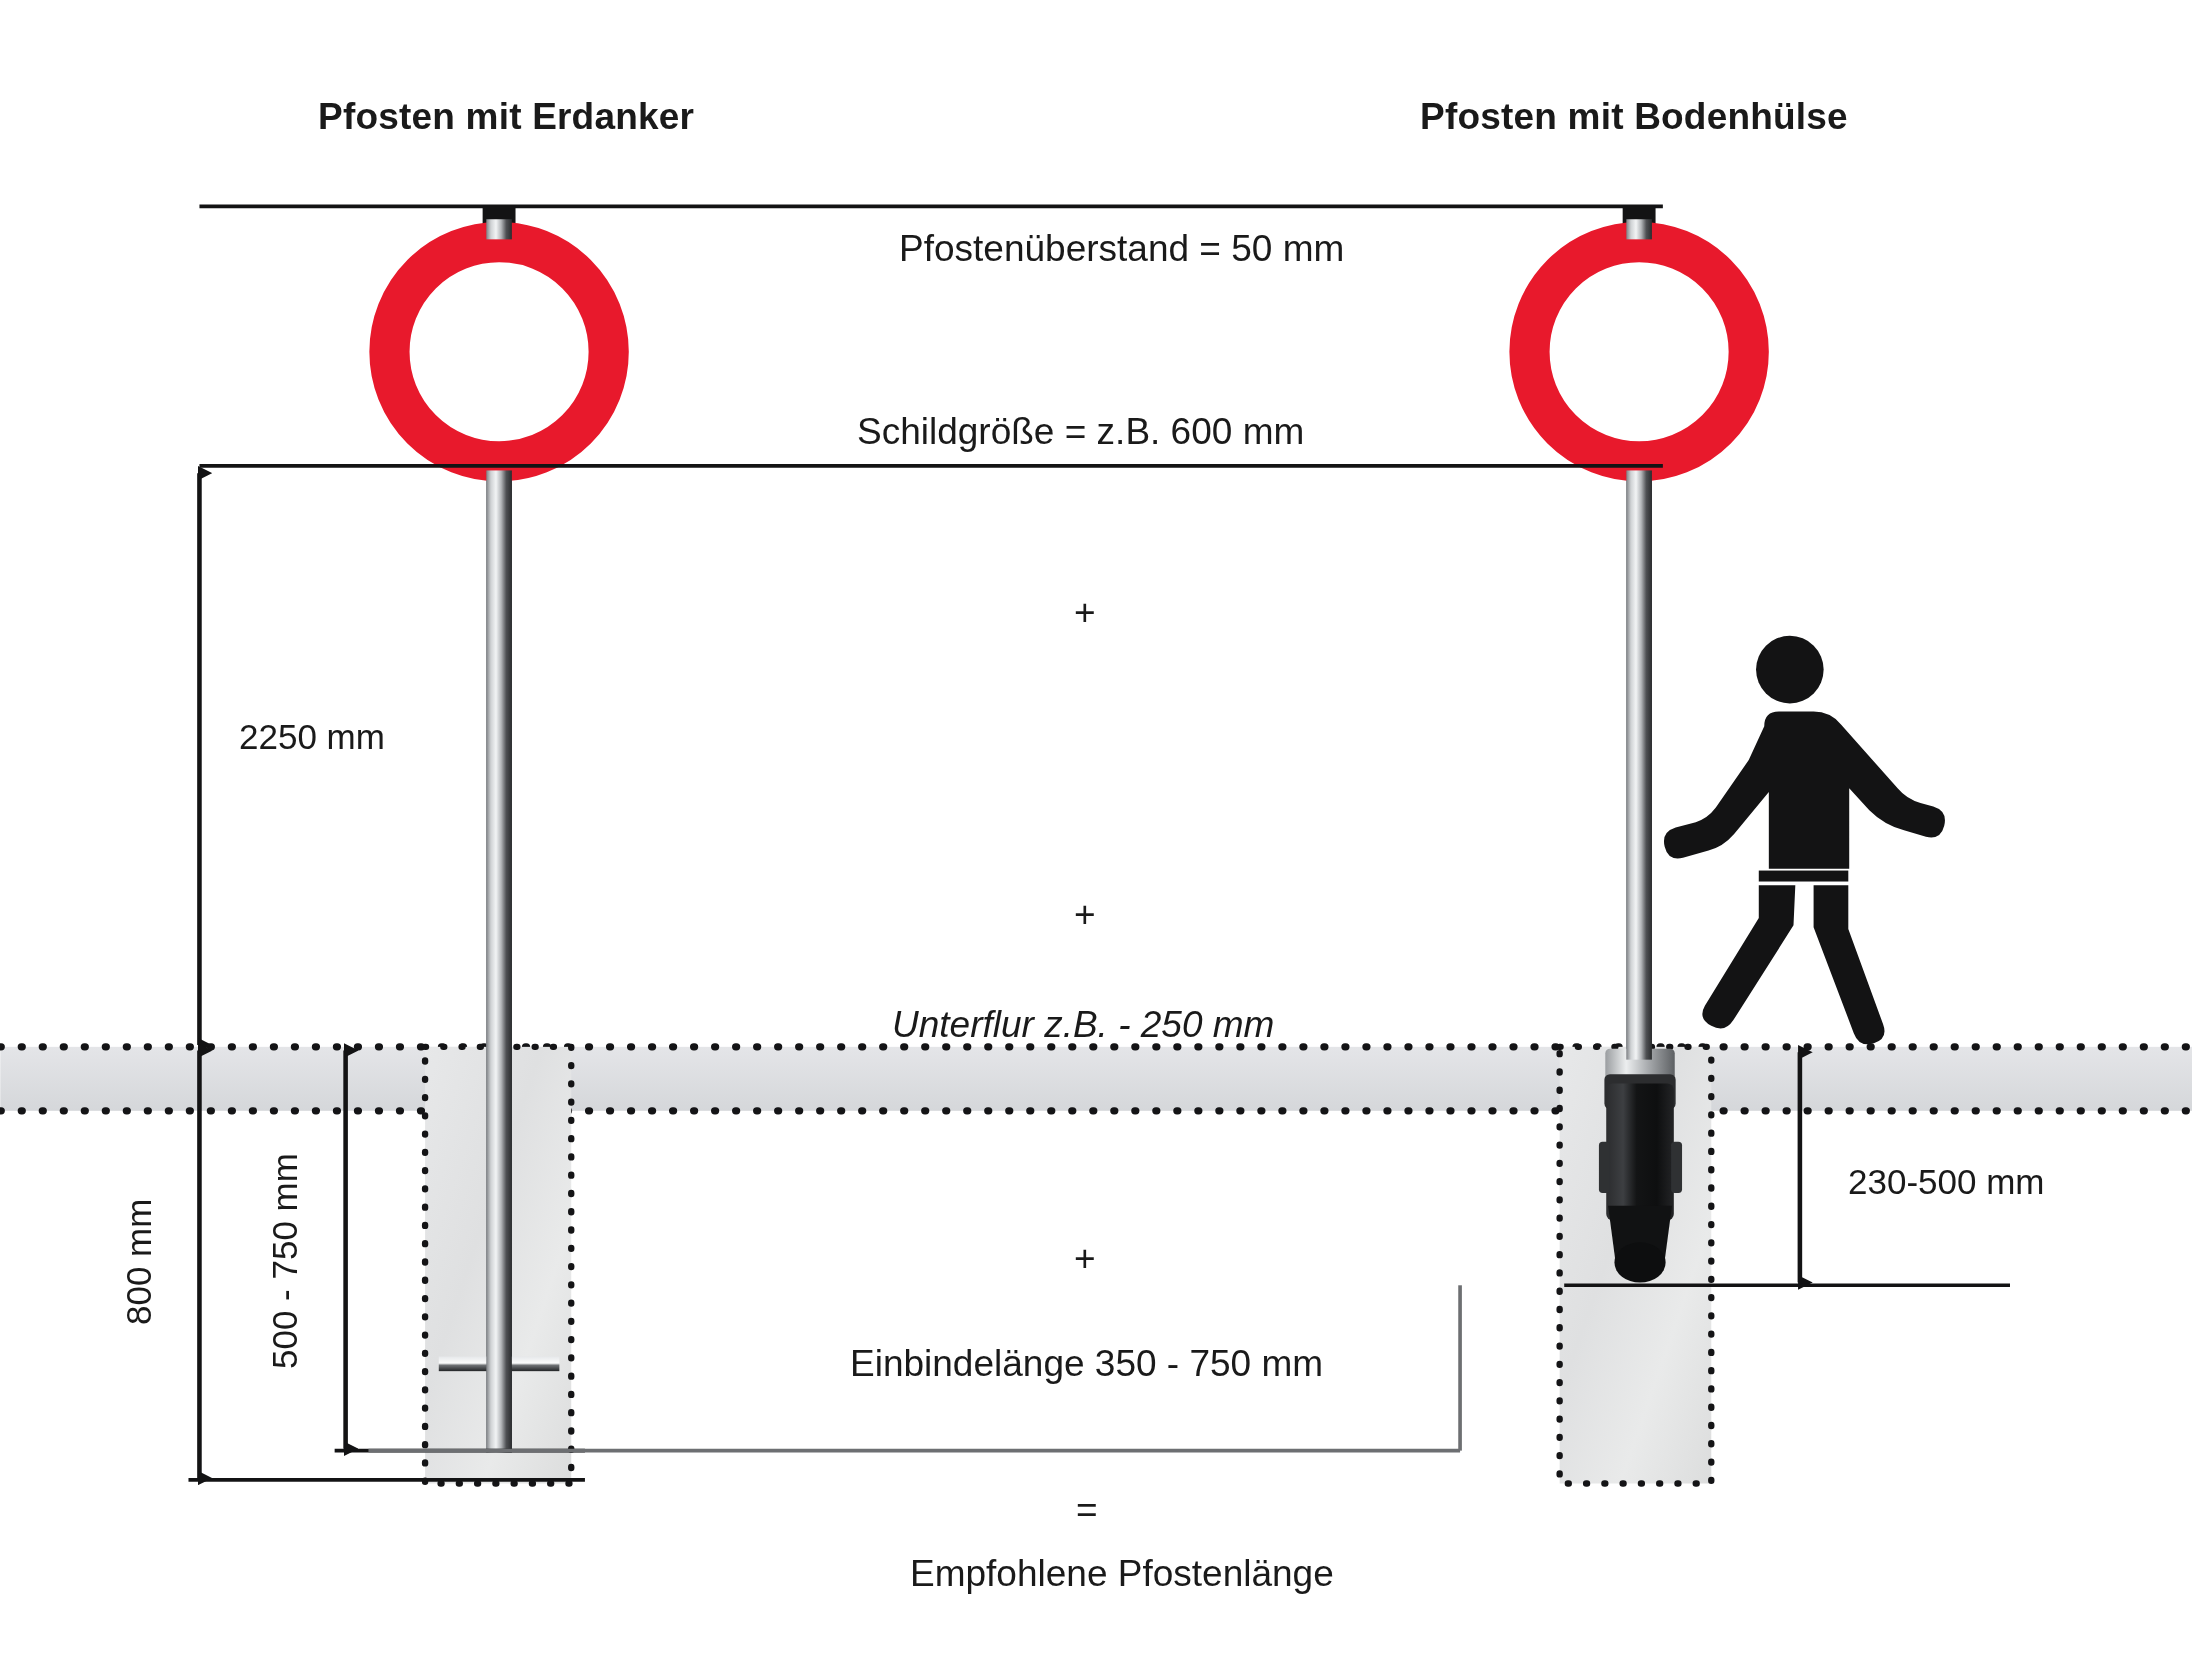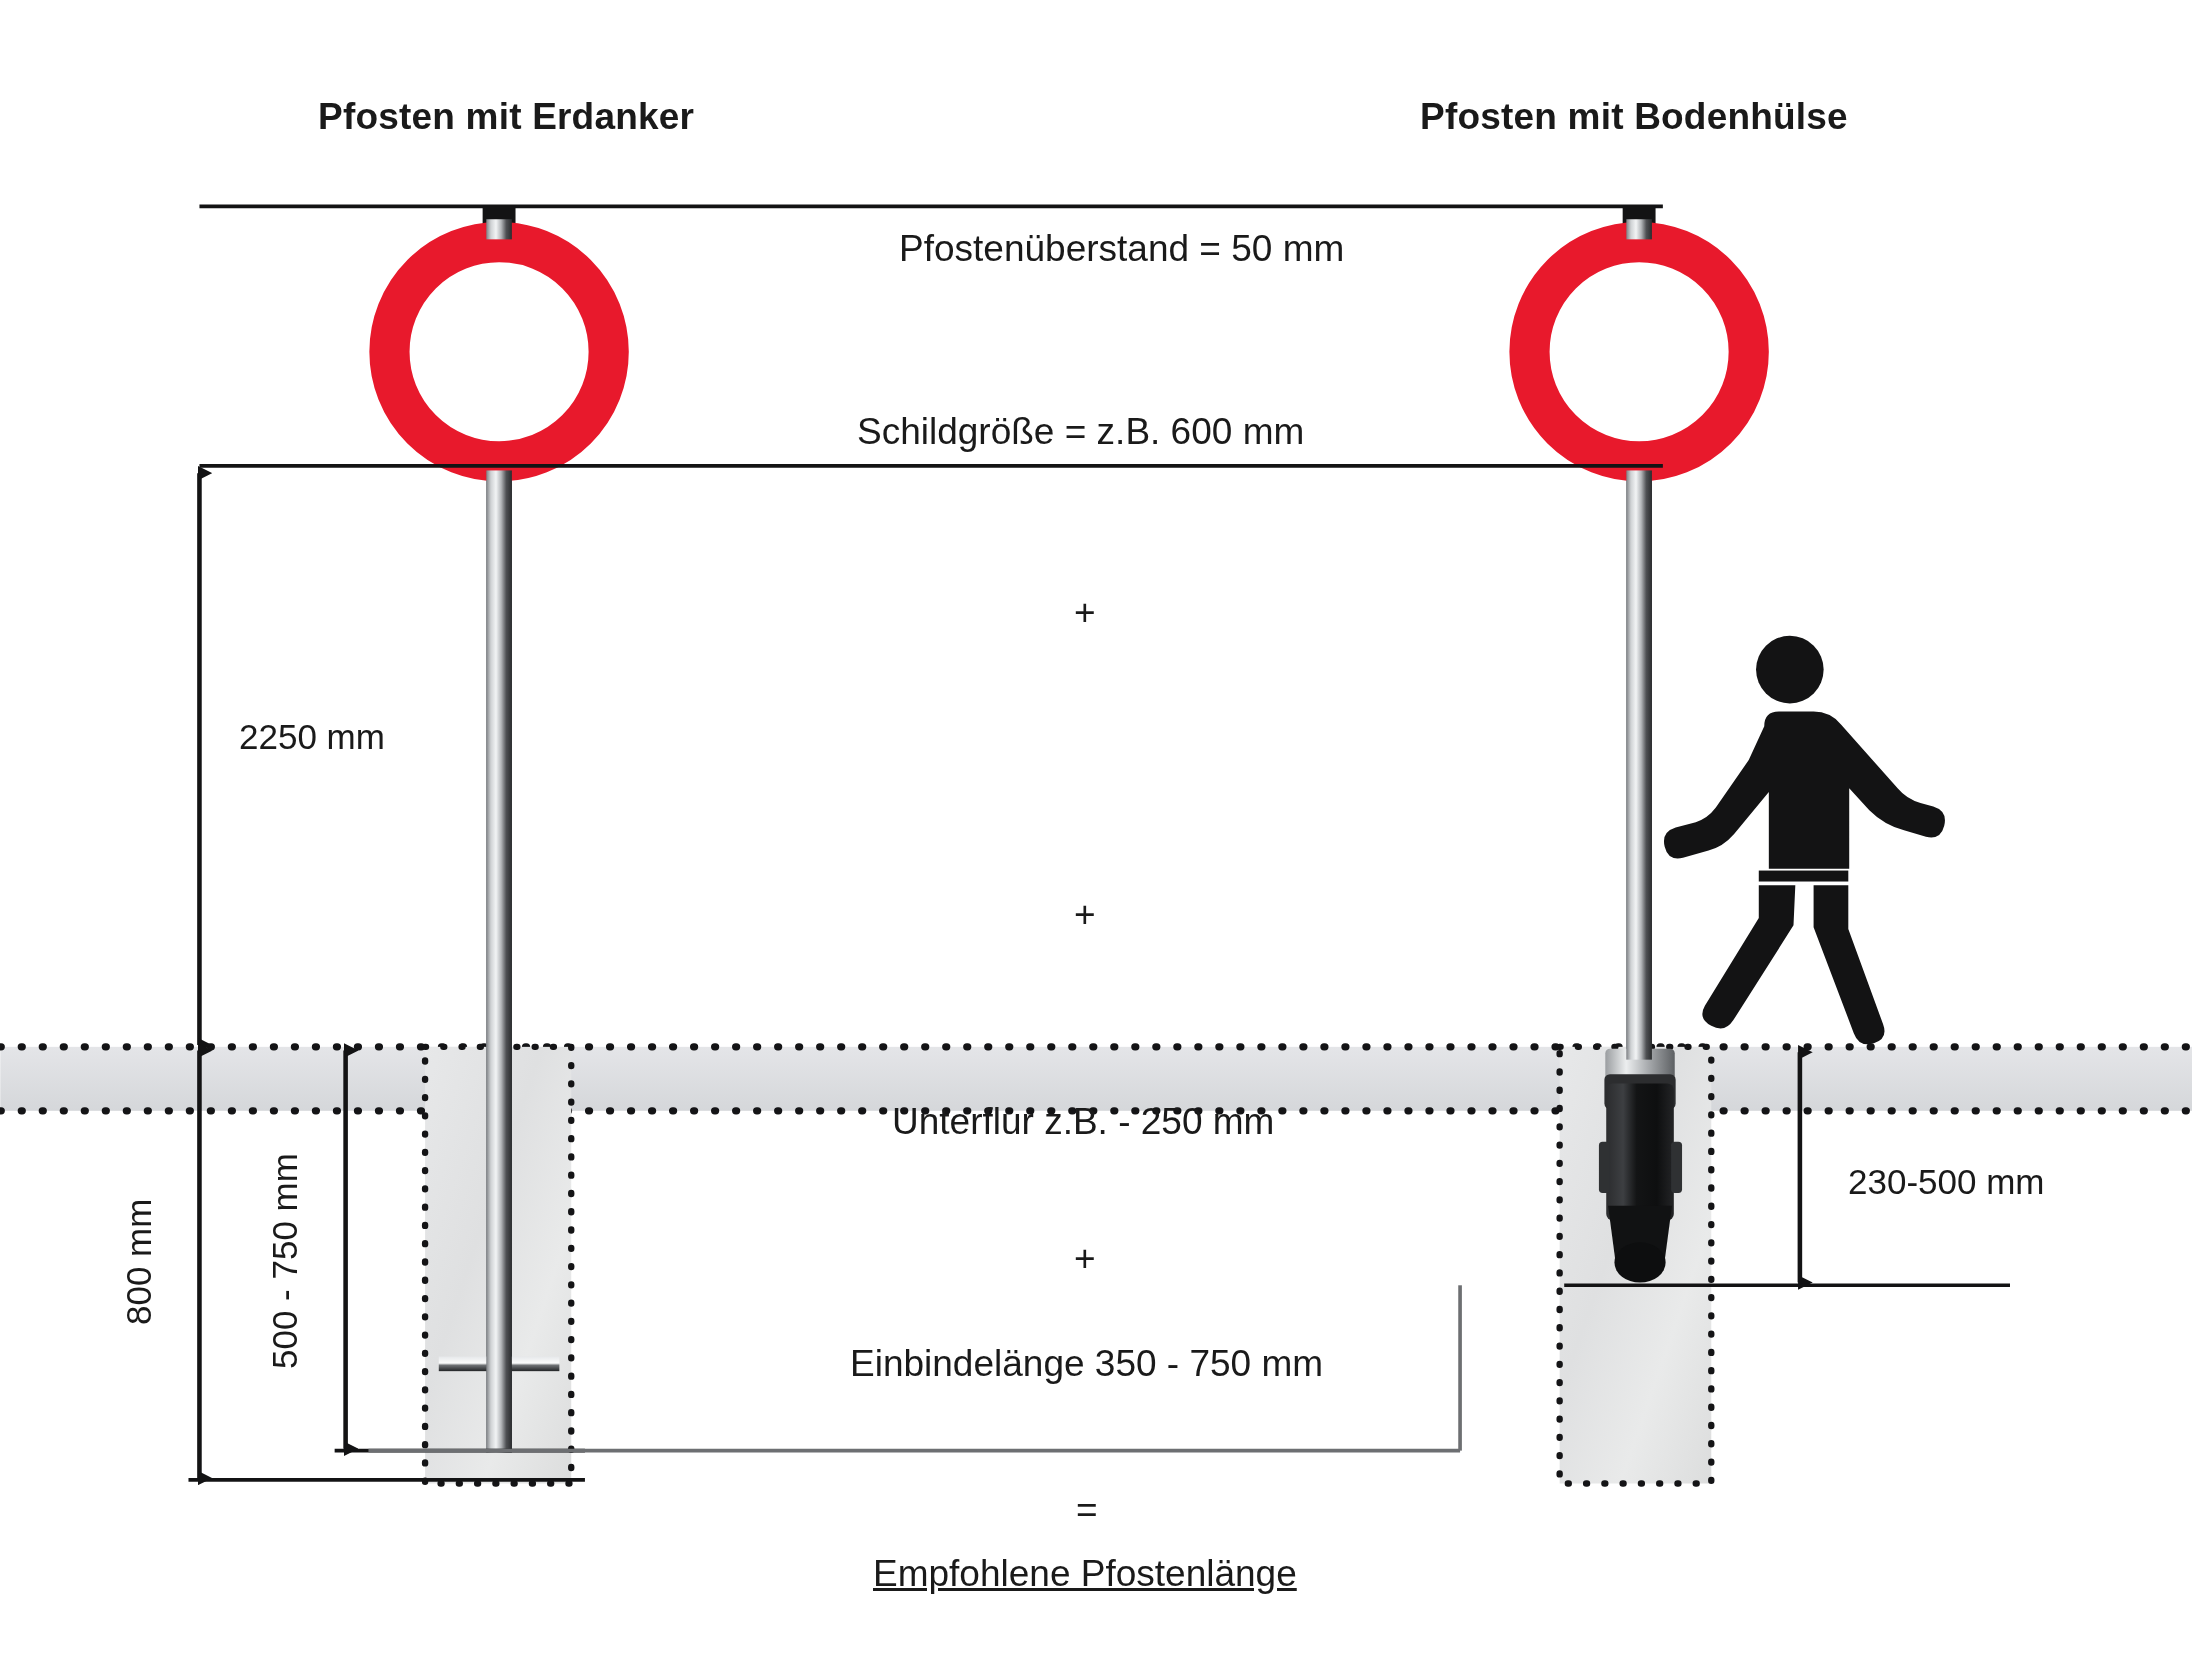--- a/index.html
+++ b/index.html
@@ -165,29 +165,29 @@
 
   <div class="abs lbl" style="left:859px;top:228px;margin-left:40px;">Pfostenüberstand = 50 mm</div>
 
   <div class="abs lbl" style="left:857px;top:411px;text-align:center;">Schildgröße = z.B. 600 mm</div>
 
   <div class="abs plus" style="left:1074px;top:592px;">+</div>
 
 
   <div class="abs plus" style="left:1074px;top:894px;">+</div>
 
-  <div class="abs lbl" style="left:892px;top:1101px;">Unterflur z.B. - 250 mm</div>
+  <div class="abs lbl" style="left:892px;top:1004px;font-style:italic;">Unterflur z.B. - 250 mm</div>
 
   <div class="abs plus" style="left:1074px;top:1238px;">+</div>
 
   <div class="abs lbl" style="left:850px;top:1343px;">Einbindelänge 350 - 750 mm</div>
 
   <div class="abs plus" style="left:1076px;top:1489px;">=</div>
 
-  <div class="abs lbl" style="left:873px;top:1553px;text-decoration:underline;">Empfohlene Pfostenlänge</div>
+  <div class="abs lbl" style="left:910px;top:1553px;">Empfohlene Pfostenlänge</div>
 
   <div class="abs dimtxt" style="left:239px;top:717px;text-align:center;">2250 mm</div>
 
   <div class="abs dimtxt rot" style="left:119px;top:1325px;">800 mm</div>
 
   <div class="abs dimtxt rot" style="left:265px;top:1369px;">500 - 750 mm</div>
 
   <div class="abs dimtxt" style="left:1848px;top:1162px;">230-500 mm</div>
 
 </div>

